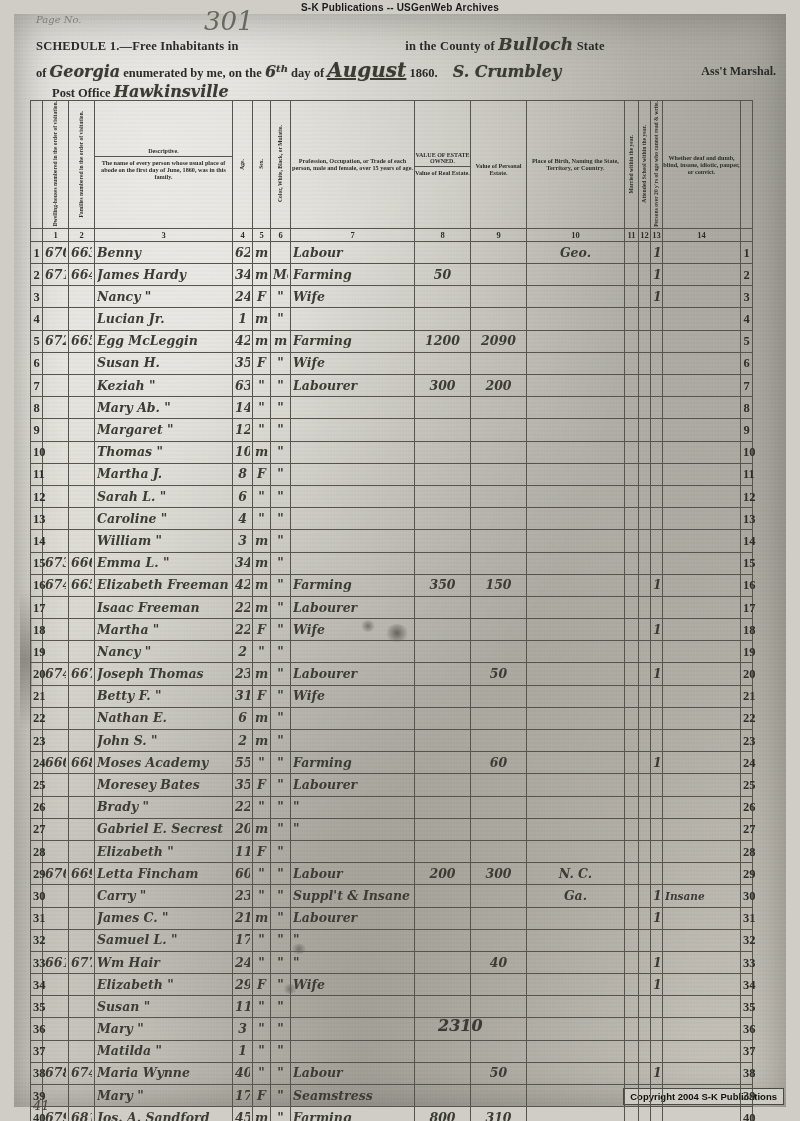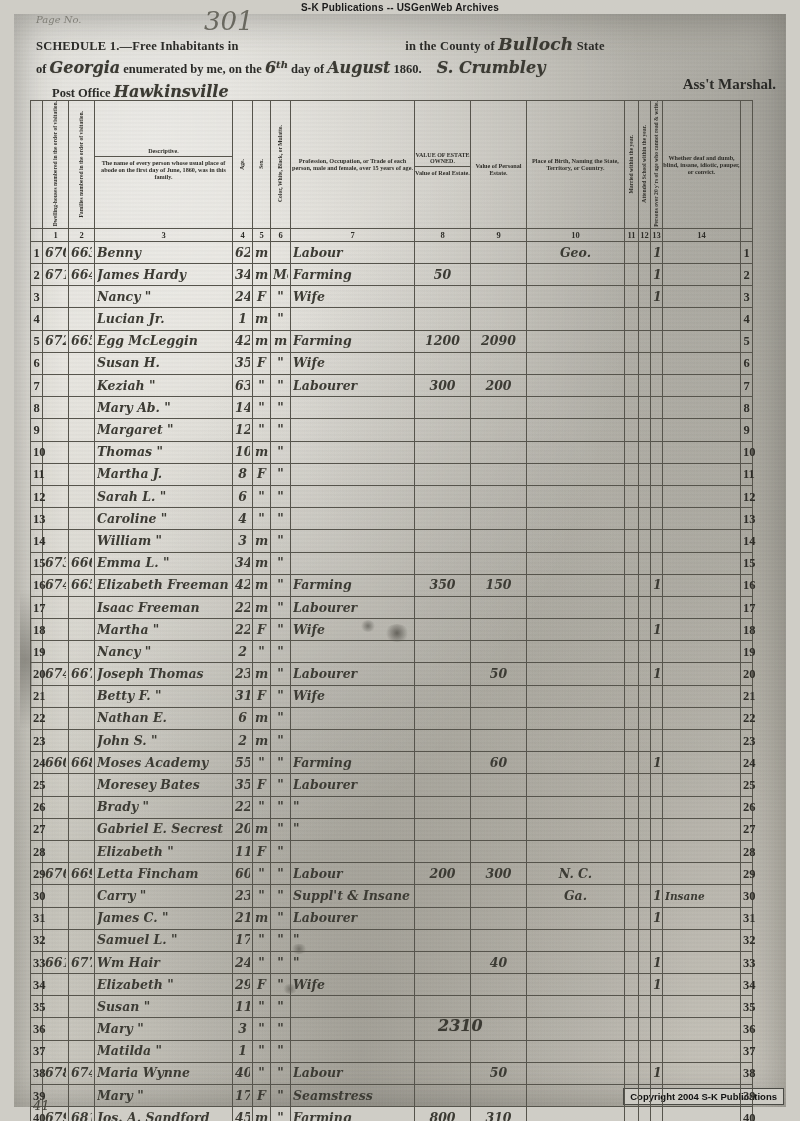--- a/index.html
+++ b/index.html
@@ -109,22 +109,22 @@
   #line3 {
     left: 52px;
     top: 82px;
     width: 300px;
     font-size: 12.5px;
     font-weight: bold;
   }
   .amarshal {
     position: absolute;
     right: 24px;
-    top: 76px;
-    font-size: 15px;
+    top: 64px;
+    font-size: 12px;
     font-weight: bold;
     font-family: "Liberation Serif", serif;
     color: #2b2b28;
   }
 
   
   .hw {
     font-family: "DejaVu Serif", serif;
     font-style: italic;
     color: #3b3a33;
@@ -260,21 +260,21 @@
     <span class="hw" style="font-size:17px;">Bulloch</span>
     <span>State</span>
   </div>
 
   <div class="hdr" id="line2">
     <span>of</span>
     <span class="hw" style="font-size:16px;">Georgia</span>
     <span>enumerated by me, on the</span>
     <span class="hw" style="font-size:16px;">6</span><span class="hw" style="font-size:10px;vertical-align:super;">th</span>
     <span>day of</span>
-    <span class="hw" style="font-size:16px;">August</span>
+    <span class="hw" style="font-size:20px;text-decoration:underline;">August</span>
     <span>1860.</span>
     <span class="hw" style="font-size:16px;padding-left:12px;">S. Crumbley</span>
   </div>
   <div class="amarshal">Ass't Marshal.</div>
 
   <div class="hdr" id="line3">
     <span>Post Office</span>
     <span class="hw" style="font-size:16px;">Hawkinsville</span>
   </div>
 

